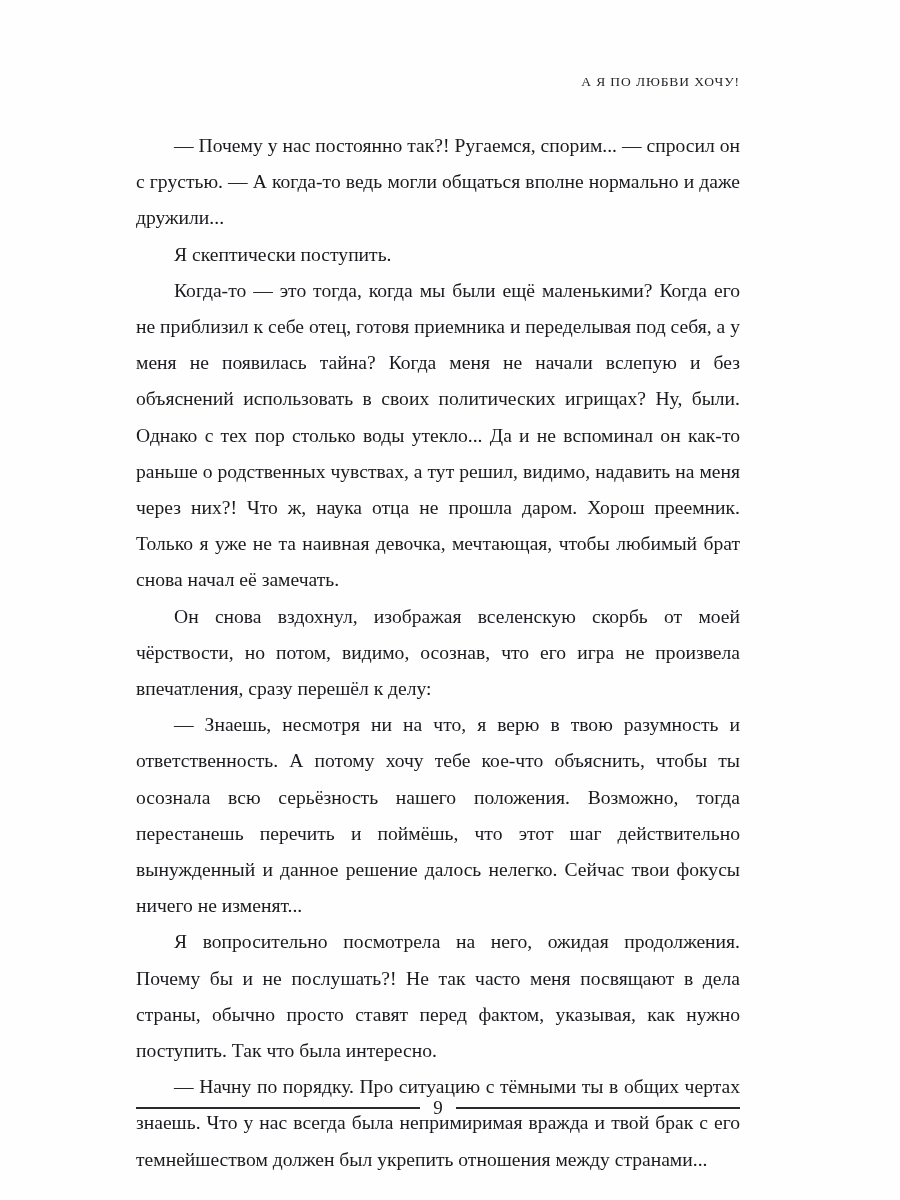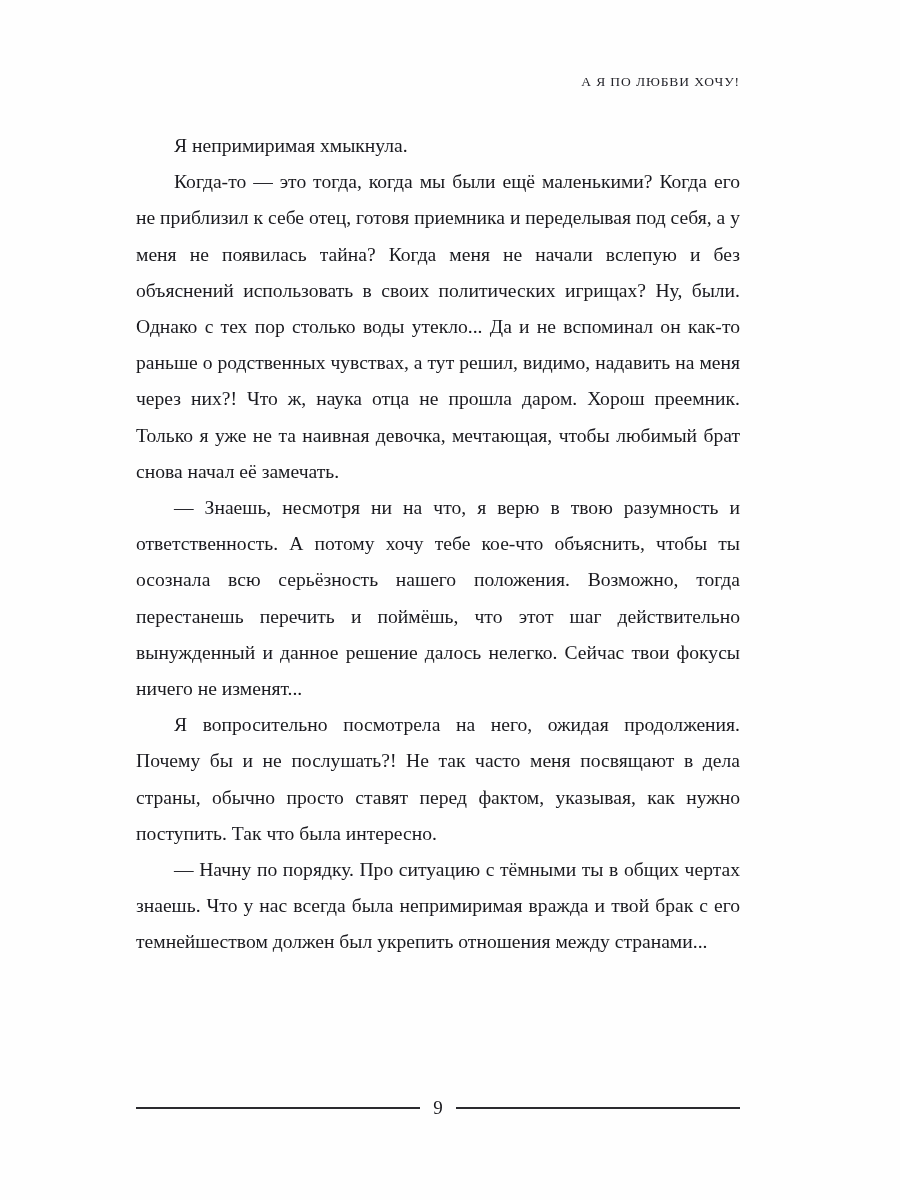--- a/index.html
+++ b/index.html
@@ -85,22 +85,24 @@
   }
 </style>
 </head>
 <body>
 
 <div class="page">
 
   <div class="running-head">А Я ПО ЛЮБВИ ХОЧУ!</div>
 
   <div class="text-block">
-    <p>Я непримиримая хмыкнула.</p>
+    <p>— Почему у нас постоянно так?! Ругаемся, спорим... — спросил он с грустью. — А когда-то ведь могли общаться вполне нормально и даже дружили...</p>
+    <p>Я скептически поступить.</p>
     <p>Когда-то — это тогда, когда мы были ещё маленькими? Когда его не приблизил к себе отец, готовя приемника и переделывая под себя, а у меня не появилась тайна? Когда меня не начали вслепую и без объяснений использовать в своих политических игрищах? Ну, были. Однако с тех пор столько воды утекло... Да и не вспоминал он как-то раньше о родственных чувствах, а тут решил, видимо, надавить на меня через них?! Что ж, наука отца не прошла даром. Хорош преемник. Только я уже не та наивная девочка, мечтающая, чтобы любимый брат снова начал её замечать.</p>
+    <p>Он снова вздохнул, изображая вселенскую скорбь от моей чёрствости, но потом, видимо, осознав, что его игра не произвела впечатления, сразу перешёл к делу:</p>
     <p>— Знаешь, несмотря ни на что, я верю в твою разумность и ответственность. А потому хочу тебе кое-что объяснить, чтобы ты осознала всю серьёзность нашего положения. Возможно, тогда перестанешь перечить и поймёшь, что этот шаг действительно вынужденный и данное решение далось нелегко. Сейчас твои фокусы ничего не изменят...</p>
     <p>Я вопросительно посмотрела на него, ожидая продолжения. Почему бы и не послушать?! Не так часто меня посвящают в дела страны, обычно просто ставят перед фактом, указывая, как нужно поступить. Так что была интересно.</p>
     <p>— Начну по порядку. Про ситуацию с тёмными ты в общих чертах знаешь. Что у нас всегда была непримиримая вражда и твой брак с его темнейшеством должен был укрепить отношения между странами...</p>
   </div>
 
   <div class="footer">
     <div class="footer-rule"></div>
     <div class="folio">9</div>
     <div class="footer-rule"></div>
   </div>

